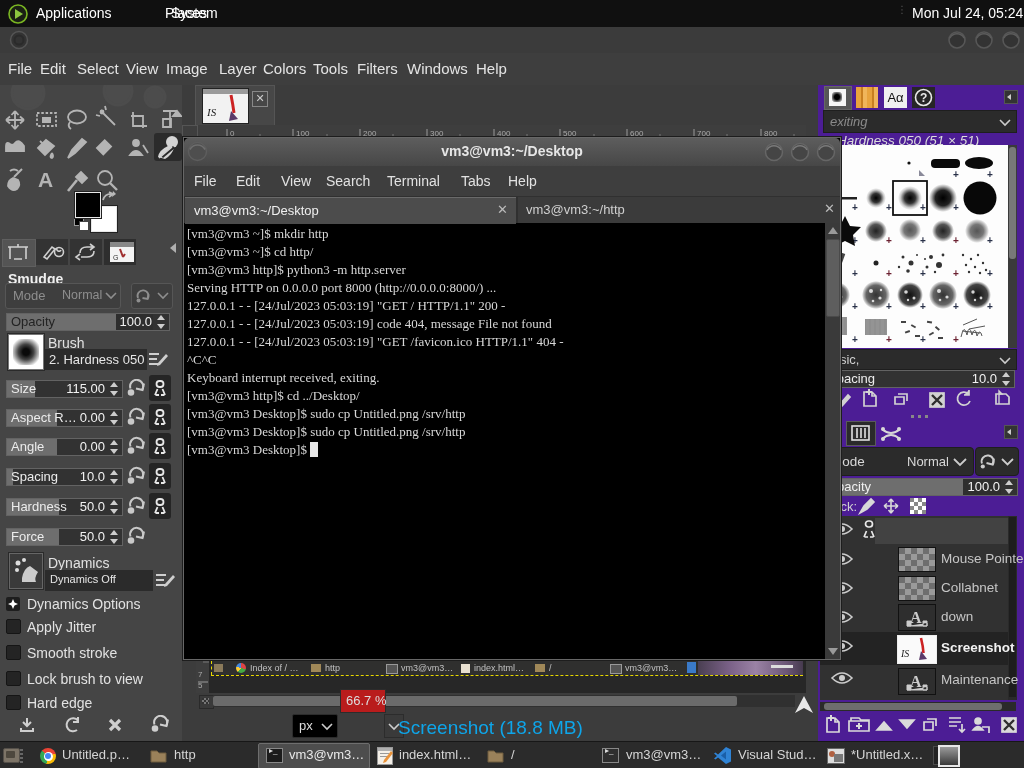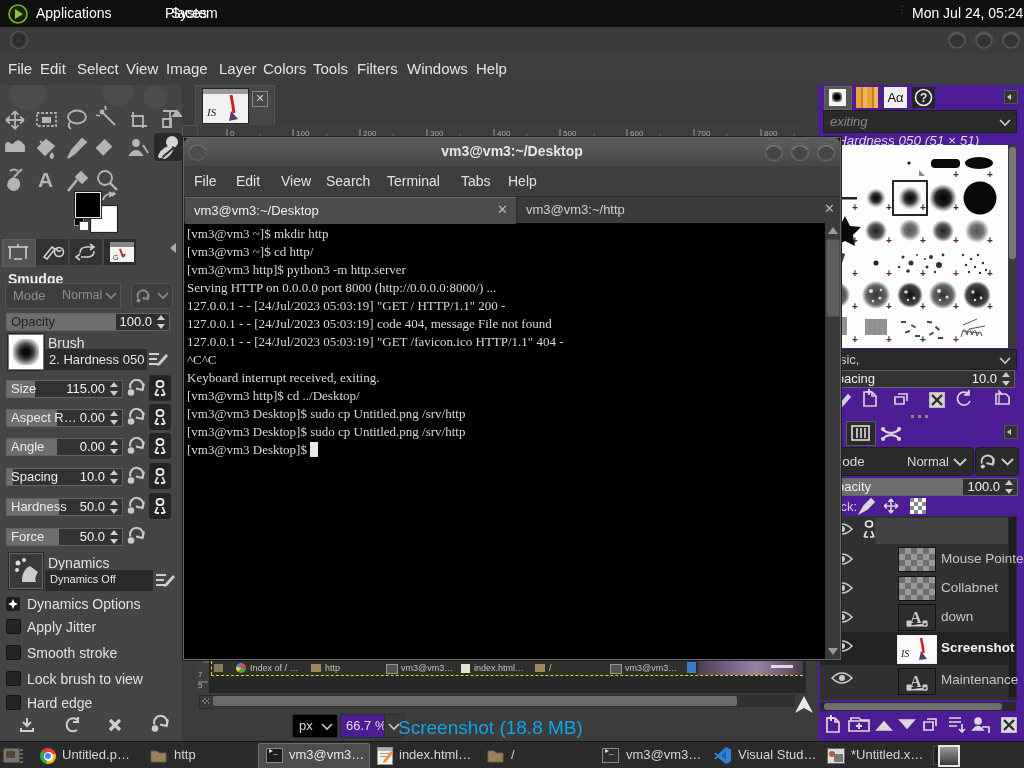--- a/index.html
+++ b/index.html
@@ -414,21 +414,21 @@
     <svg class="abs" style="left:612px;top:610px" width="20" height="19">
         <path d="M10 1 L19 18 L10 13 L1 18 Z" fill="#e8e8e8"></path>
       </svg>
 
     <div class="abs" style="left:110px;top:629px;width:44px;height:22px;background:#000000;border:1px solid #2c2c2c;border-radius:2px;">
       <span class="abs" style="left:6px;top:3px;font-size:13px;color:#ddd;">px</span>
       <svg class="abs" style="right:4px;top:8px" width="12" height="8">
           <path d="M1 1 l5 5 l5 -5" stroke="#ccc" stroke-width="1.6" fill="none"></path>
         </svg>
     </div>
-    <div class="abs" style="left:158px;top:629px;width:44px;height:22px;background:#4c1d95;border:1px solid #2c2c2c;">
+    <div class="abs" style="left:158px;top:604px;width:44px;height:22px;background:#b91c1c;border:1px solid #2c2c2c;">
       <span class="abs" style="left:5px;top:3px;font-size:13px;color:#ddd;white-space:nowrap;">66.7&nbsp;%</span>
     </div>
     <div class="abs" style="left:202px;top:629px;width:18px;height:22px;background:#3a3a3a;border:1px solid #2c2c2c;">
       <svg class="abs" style="left:3px;top:8px" width="12" height="8">
           <path d="M1 1 l5 5 l5 -5" stroke="#ccc" stroke-width="1.6" fill="none"></path>
         </svg>
     </div>
     <span class="abs" style="left:216px;top:632px;font-size:19px;color:#0ea5e9;">Screenshot (18.8 MB)</span>
   </div>
   <div id="rightdock">

